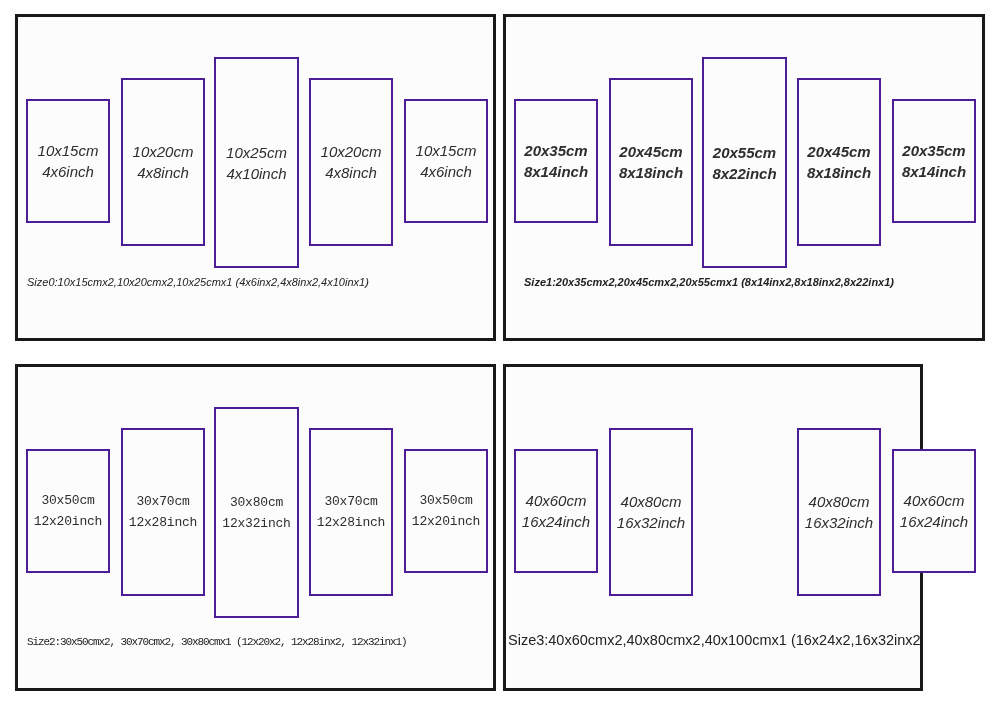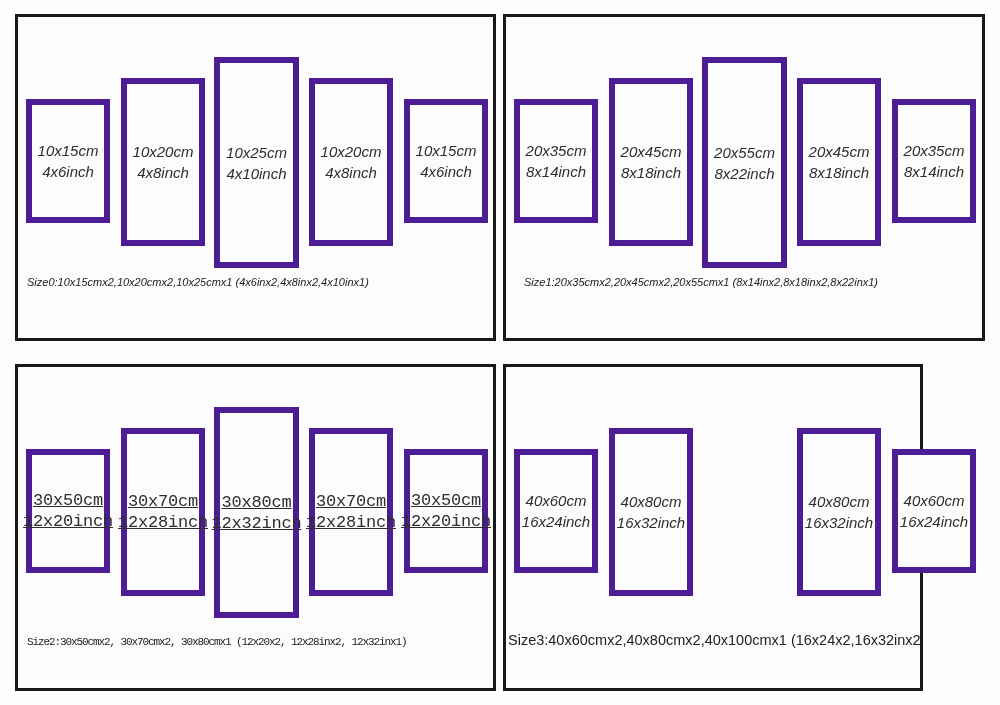--- a/index.html
+++ b/index.html
@@ -18,27 +18,27 @@
   }
   .quad {
     position: absolute;
     width: 481px;
     height: 327px;
     border: 3px solid #191919;
     background: #fcfcfc;
     box-sizing: border-box;
   }
   .q0 { left: 15px;  top: 14px;  }
-  .q1 { left: 503px; top: 14px;  width: 482px; }
+  .q1 { left: 503px; top: 14px;  width: 482px; font-weight: bold; }
   .q2 { left: 15px;  top: 364px; }
   .q3 { left: 503px; top: 364px; width: 420px; }
 
   .piece {
     position: absolute;
-    border: 6px solid #4c1d95;
+    border: 2px solid #4c1d95;
     background: #fcfcfc;
     box-sizing: border-box;
     display: flex;
     align-items: center;
     justify-content: center;
     text-align: center;
   }
   .p0 { left: 8px;   top: 82px; width: 84px; height: 124px; }
   .p1 { left: 103px; top: 61px; width: 84px; height: 168px; }
   .p2 { left: 196px; top: 40px; width: 85px; height: 211px; }
@@ -50,24 +50,23 @@
 
   .italic-labels .label {
     font-family: "Liberation Sans", sans-serif;
     font-style: italic;
     font-size: 15px;
     line-height: 21px;
   }
   .mono-labels .label {
     font-family: "Liberation Mono", monospace;
     font-style: normal;
-    font-size: 17px;
+    font-size: 13px;
     line-height: 21px;
     letter-spacing: -0.2px;
-    text-decoration: underline;
   }
 
   .caption {
     position: absolute;
     left: 0;
     width: 100%;
     box-sizing: border-box;
     white-space: nowrap;
     overflow: hidden;
     color: #222222;

